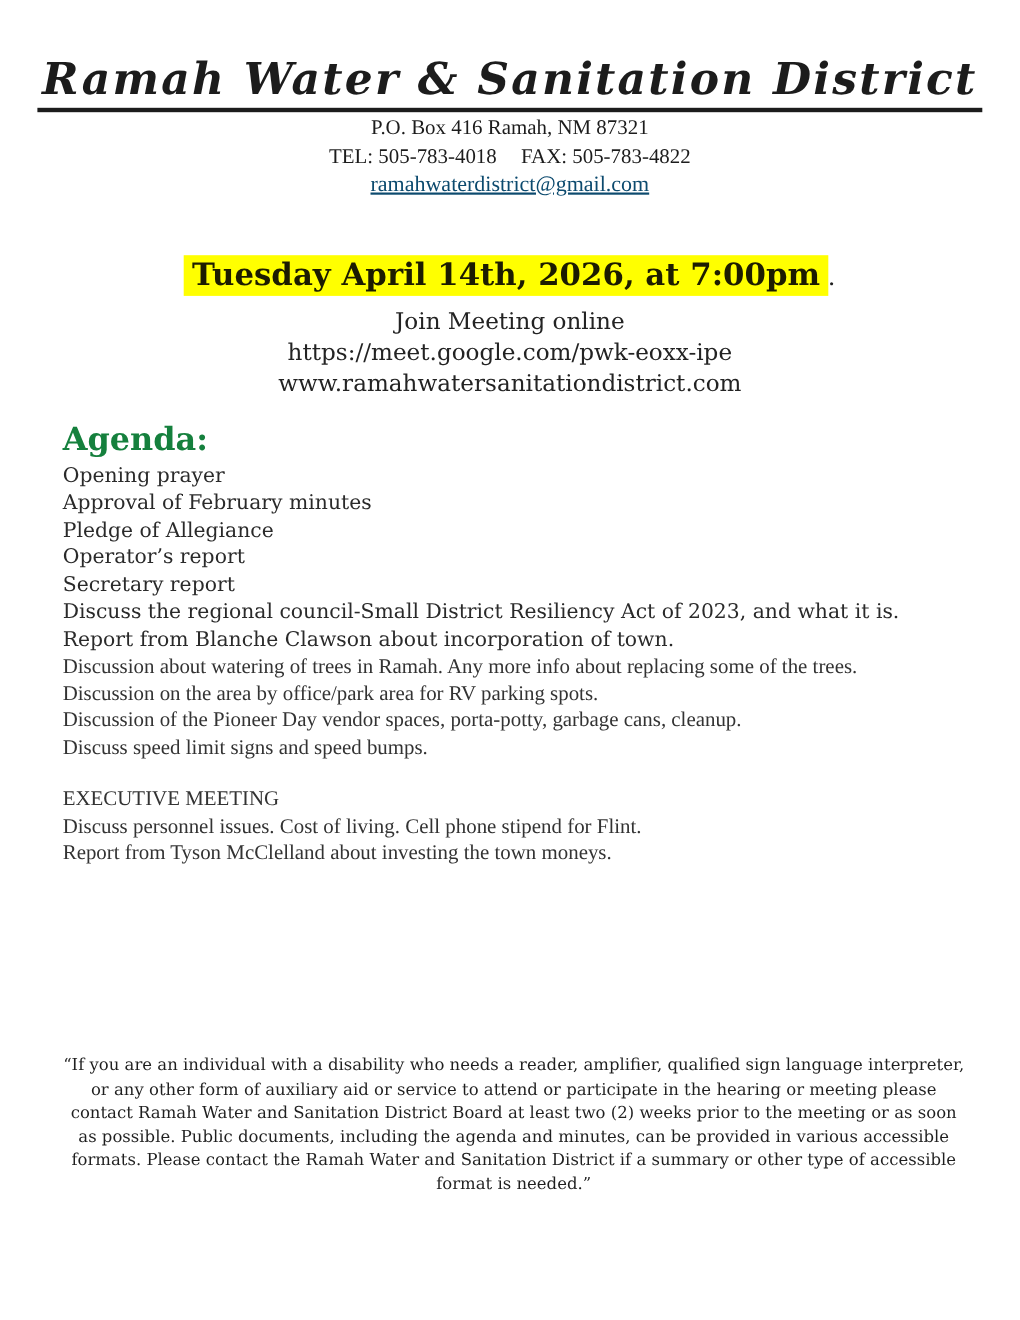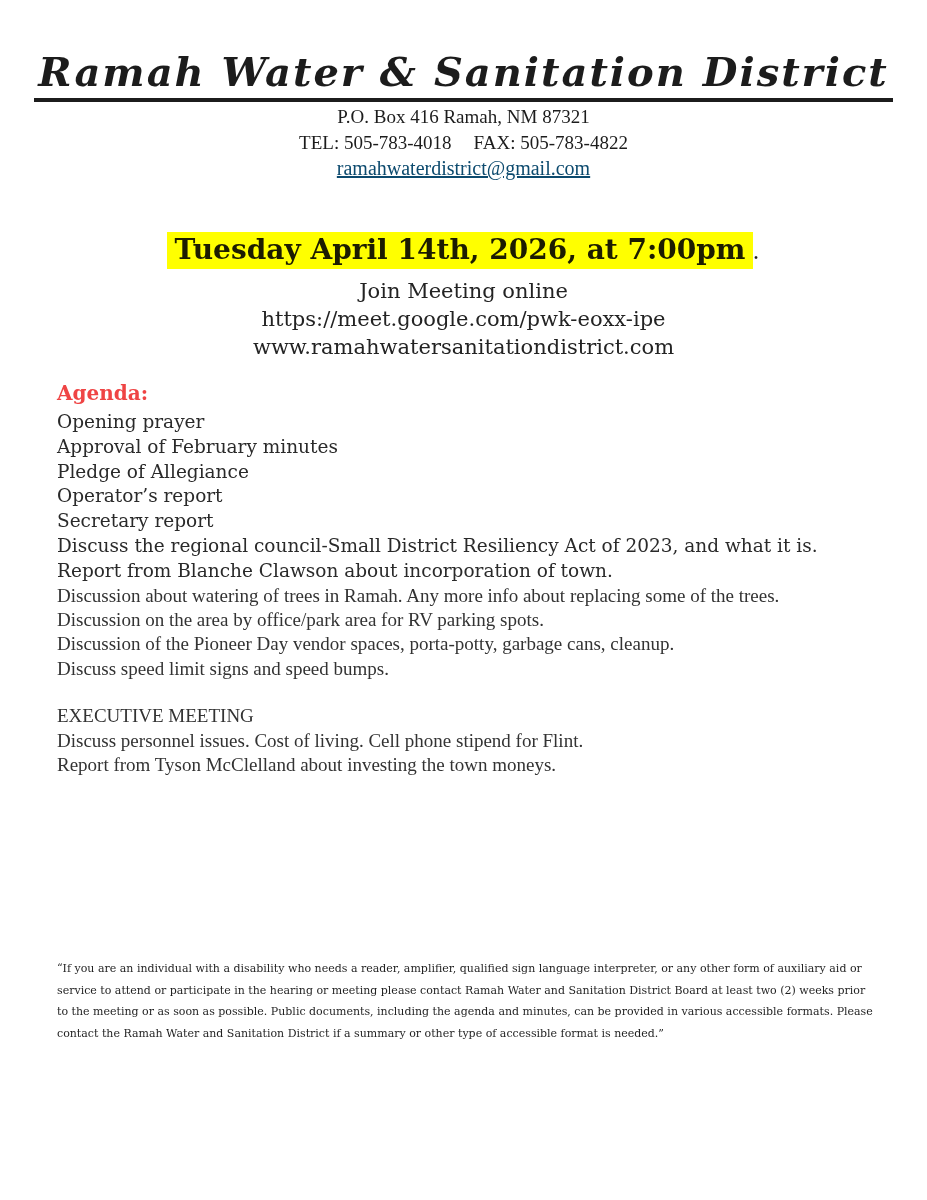--- a/index.html
+++ b/index.html
@@ -68,23 +68,23 @@
     font-size: 21px;
     line-height: 28px;
     color: #232323;
   }
   .meet-line.first { margin-top: 7px; }
 
   
   .agenda { margin: 20px 52px 0 57px; }
   .agenda-heading {
     font-family: "DejaVu Serif", serif;
-    font-size: 20px;
+    font-size: 29px;
     font-weight: 700;
-    color: #ef4444;
+    color: #15803d;
     margin-bottom: 5px;
   }
   .agenda-line {
     white-space: nowrap;
   }
   .font-main {
     font-family: "DejaVu Serif", serif;
     font-size: 18.5px;
     line-height: 24.8px;
     color: #2a2a2a;
@@ -97,24 +97,24 @@
   }
   .agenda-spacer { height: 23px; }
 
   
   .footer-notice {
     position: absolute;
     left: 57px;
     right: 50px;
     top: 958px;
     font-family: "DejaVu Serif", serif;
-    font-size: 11px;
+    font-size: 15px;
     line-height: 21.5px;
     color: #1f1f1f;
-    text-align: left;
+    text-align: center;
   }
 </style>
 </head>
 <body>
 
 <div class="page">
 
   <header class="doc-header">
     <div class="org-title">Ramah Water &amp; Sanitation District</div>
     <div class="addr-line">P.O. Box 416 Ramah, NM 87321</div>

